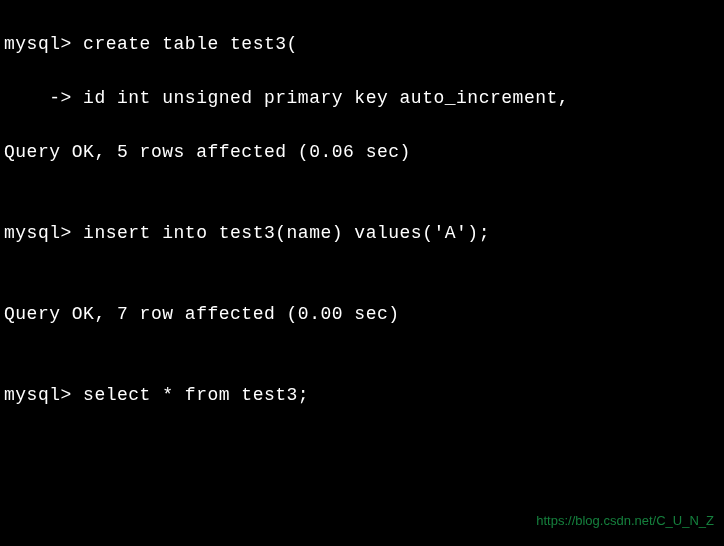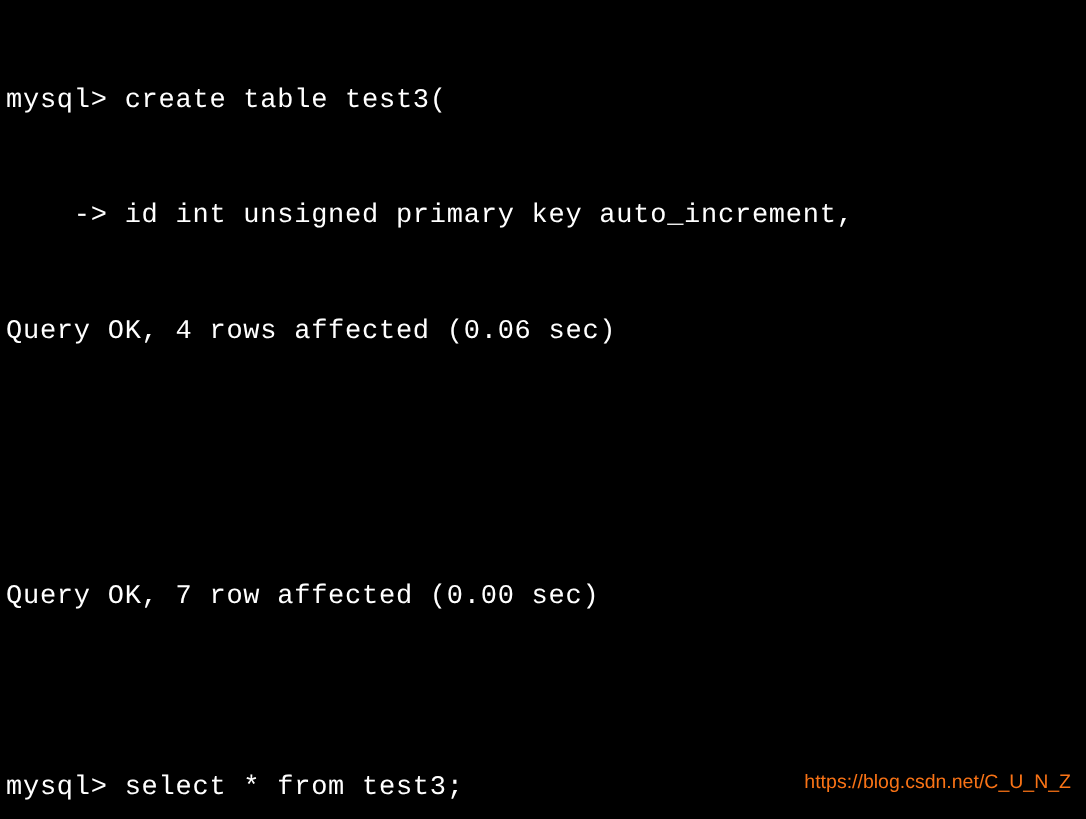--- a/index.html
+++ b/index.html
@@ -18,40 +18,40 @@
       padding: 4px 4px;
       position: relative;
       overflow: hidden;
     }
     .terminal {
       white-space: pre;
       letter-spacing: 0.5px;
     }
     .line {
       display: block;
-      margin-top: 23px;
     }
     .watermark {
       position: absolute;
       bottom: 16px;
       right: 10px;
       font-size: 13px;
-      color: #f97316;
+      color: #15803d;
       font-family: Arial, sans-serif;
       letter-spacing: 0;
     }
   </style>
 </head>
 <body>
 
 <div class="terminal">
 <span class="line">mysql&gt; create table test3(</span>
 <span class="line">    -&gt; id int unsigned primary key auto_increment,</span>
-<span class="line">Query OK, 4 rows affected (0.06 sec)</span>
+<span class="line">Query OK, 5 rows affected (0.06 sec)</span>
 <span class="line"></span>
+<span class="line">mysql&gt; insert into test3(name) values('A');</span>
 <span class="line"></span>
 <span class="line">Query OK, 7 row affected (0.00 sec)</span>
 <span class="line"></span>
 <span class="line">mysql&gt; select * from test3;</span>
 
 
 
 
 
 

